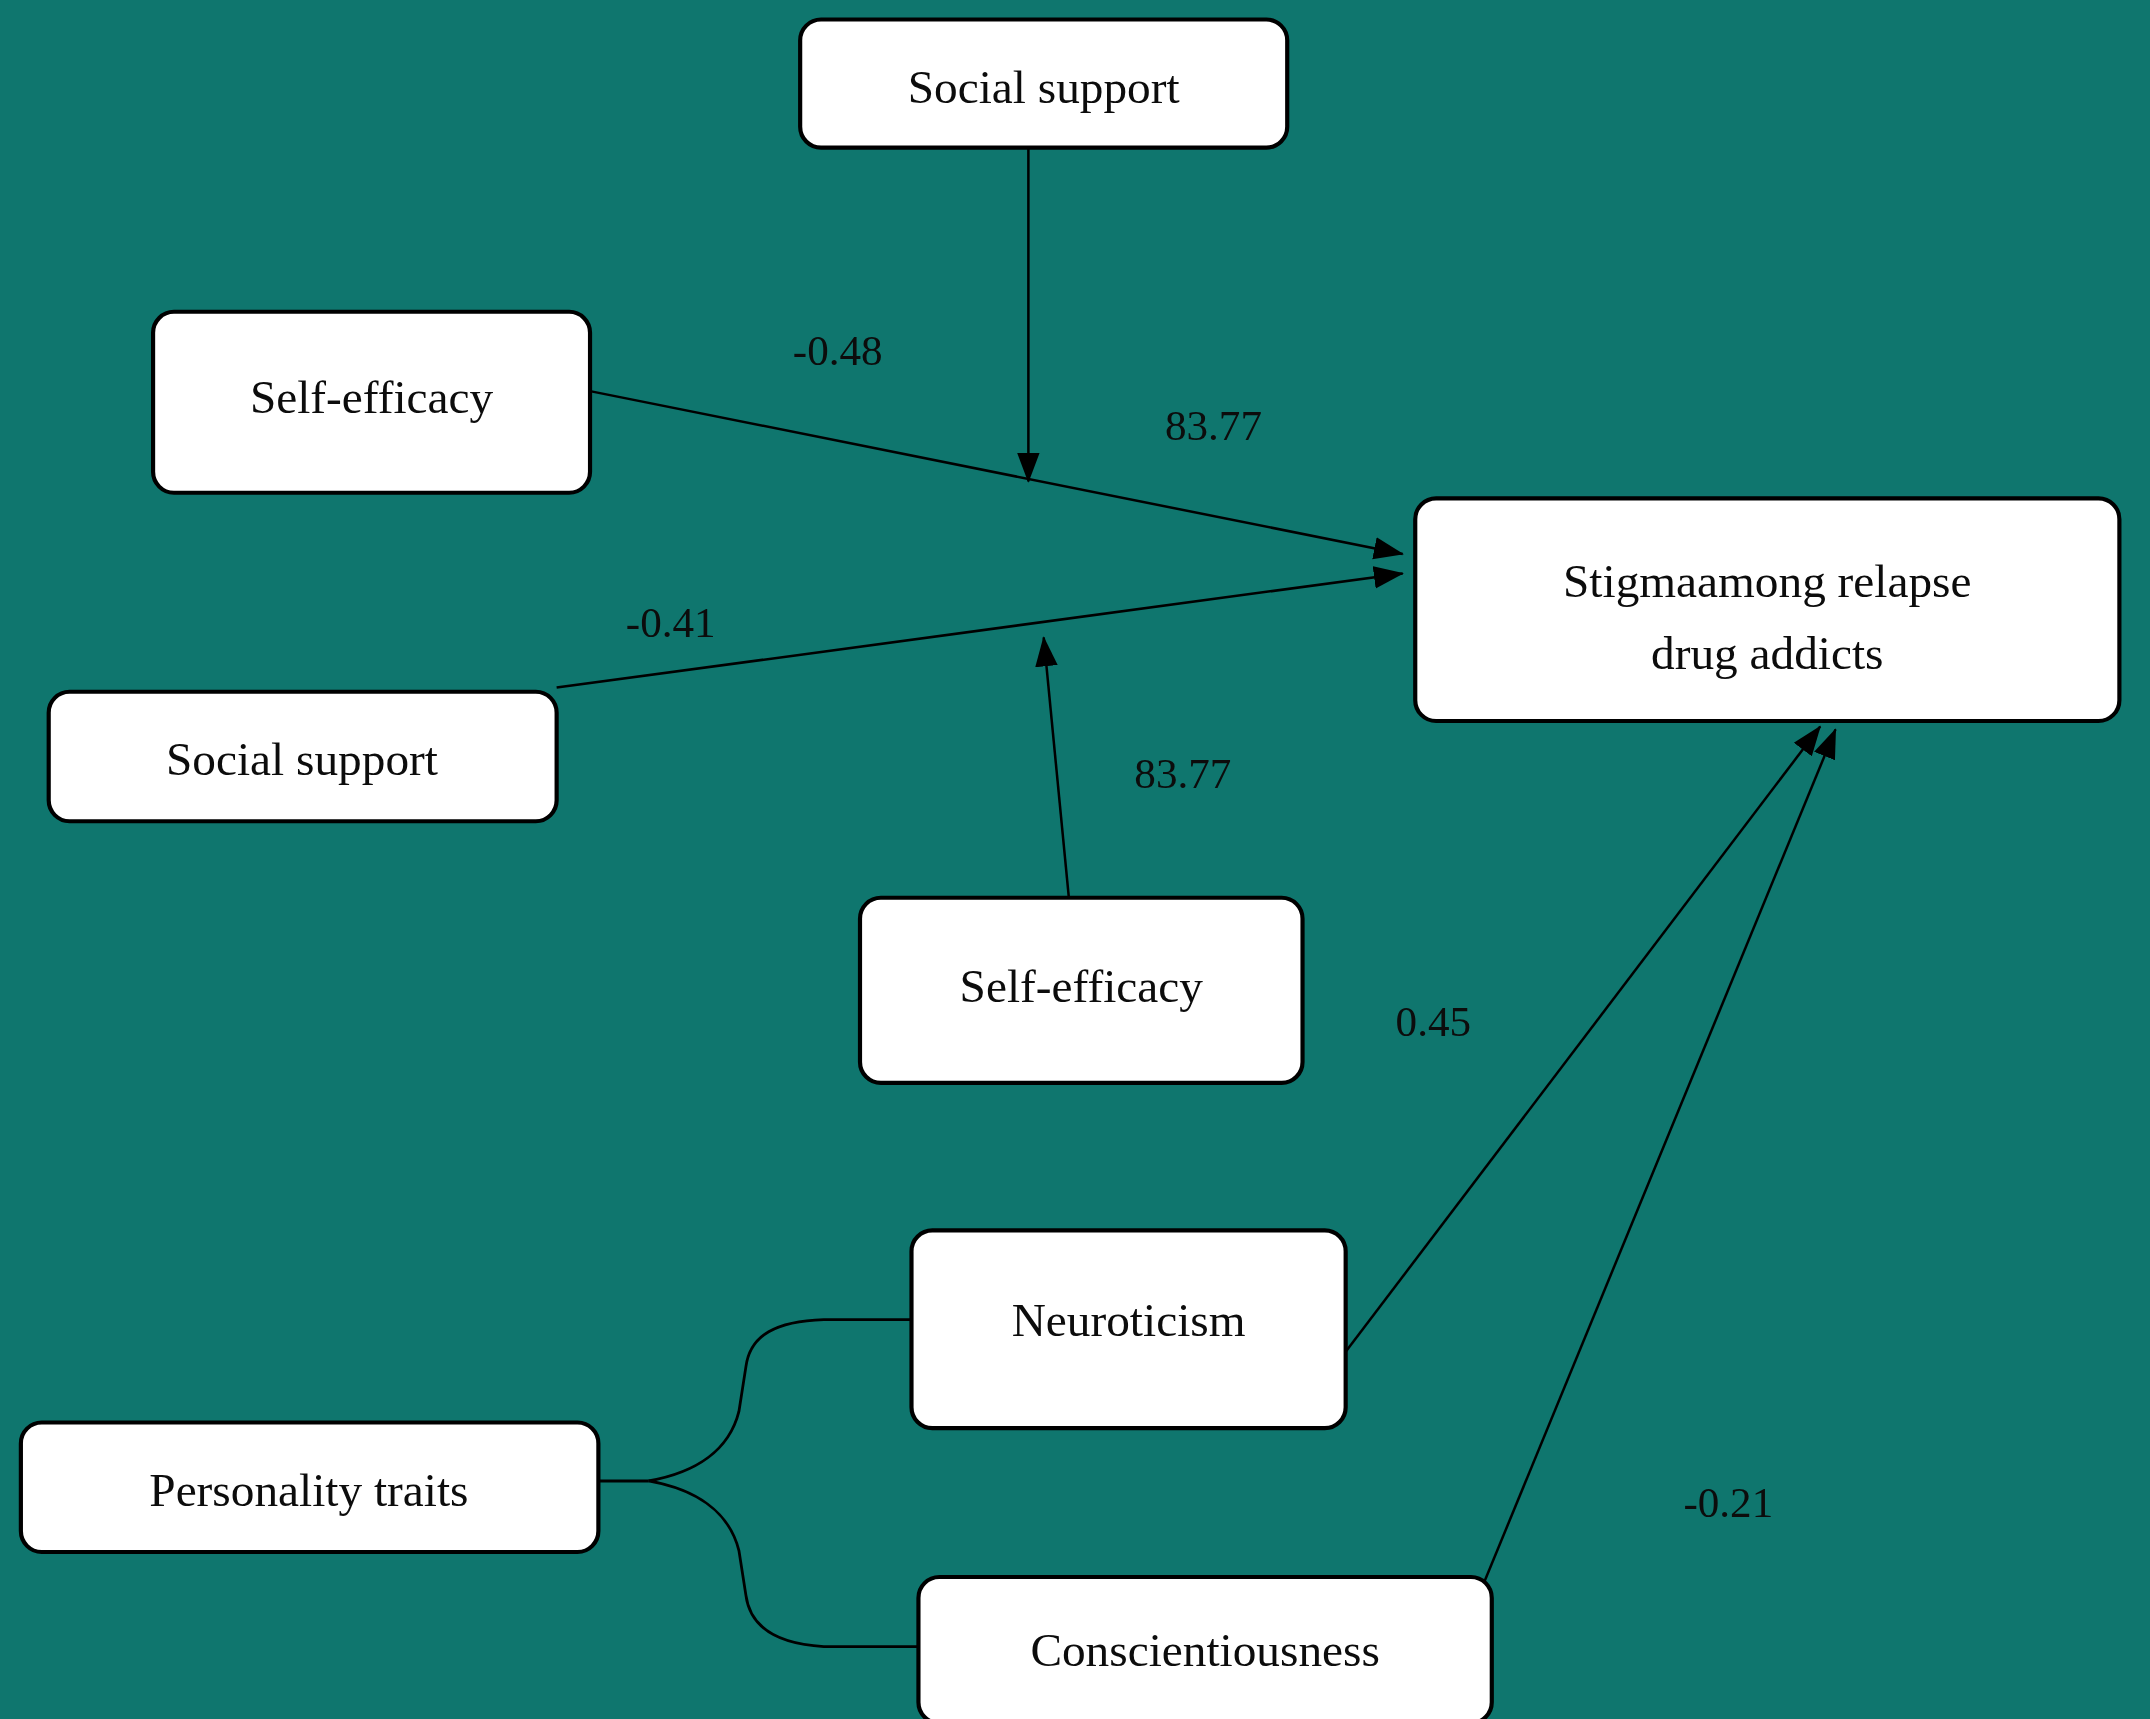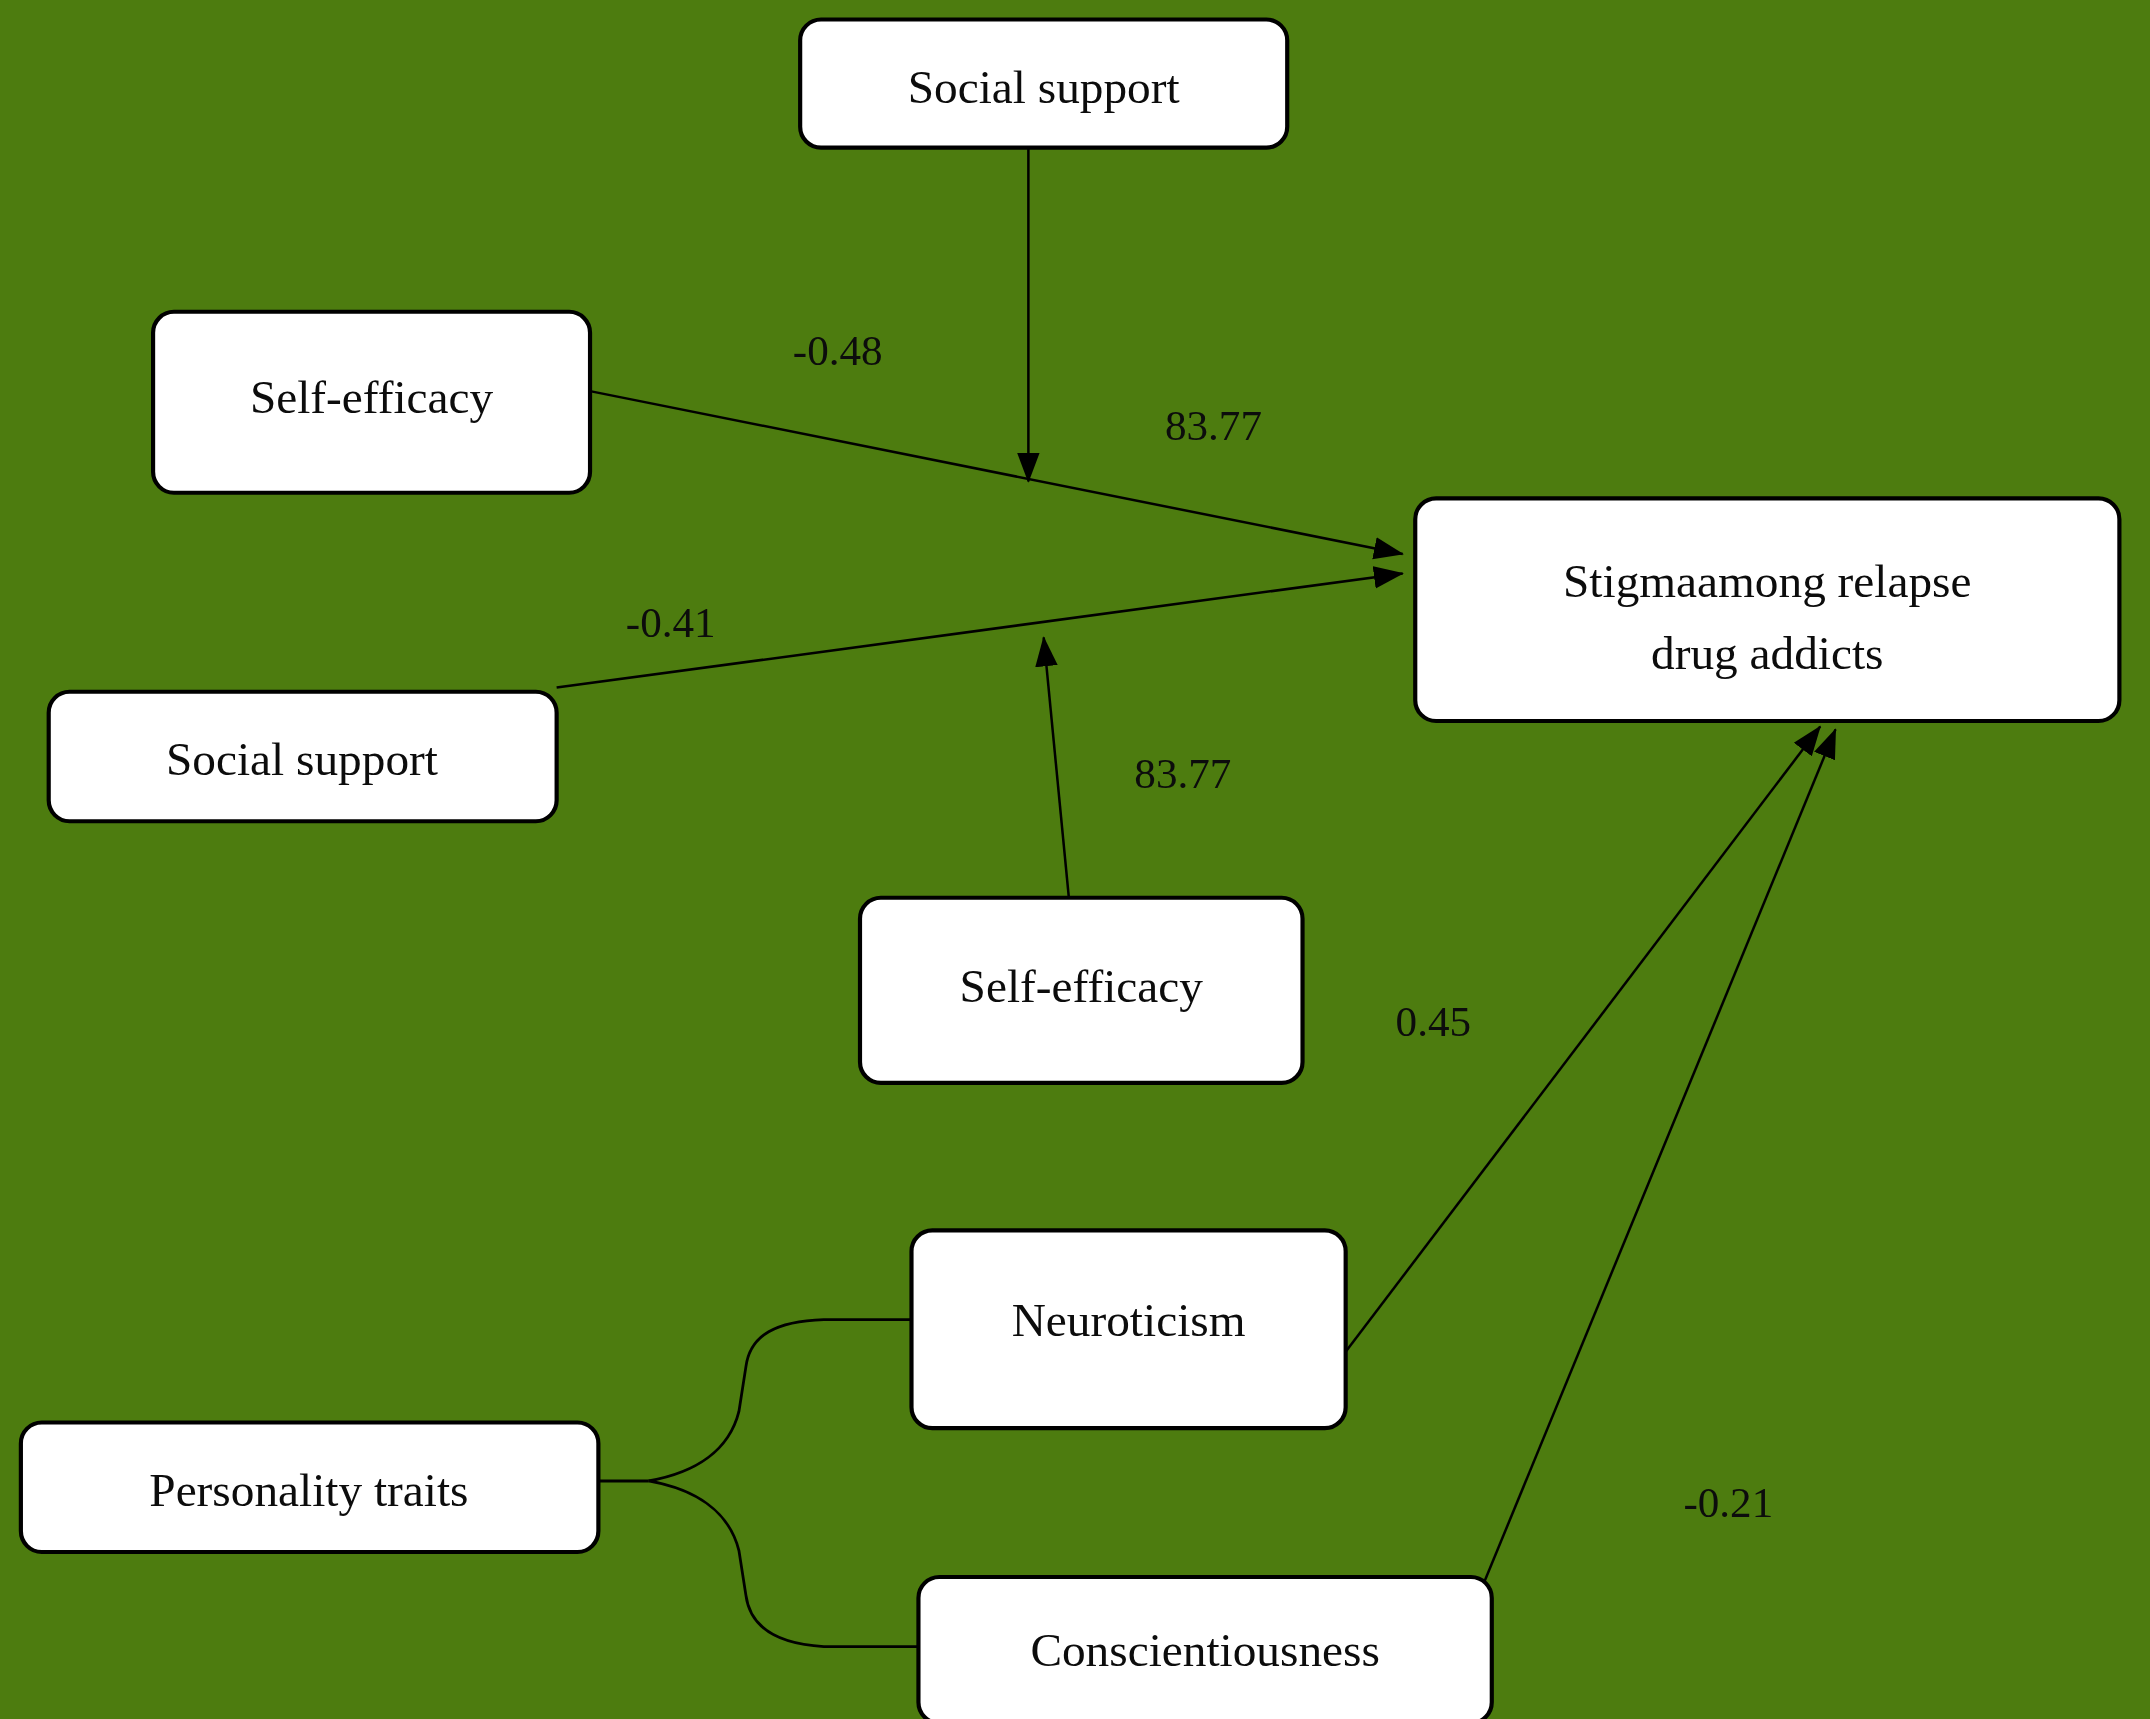--- a/index.html
+++ b/index.html
@@ -6,21 +6,21 @@
     margin: 0;
     padding: 0;
     width: 100%;
     height: 100%;
     background: #ffffff;
     overflow: hidden;
   }
   .diagram-wrap {
     width: 100vw;
     height: 100vh;
-    background: #4d7c0f;
+    background: #0f766e;
   }
   svg {
     display: block;
     width: 100%;
     height: 100%;
   }
   .node-box {
     fill: #ffffff;
     stroke: #000000;
     stroke-width: 3;

